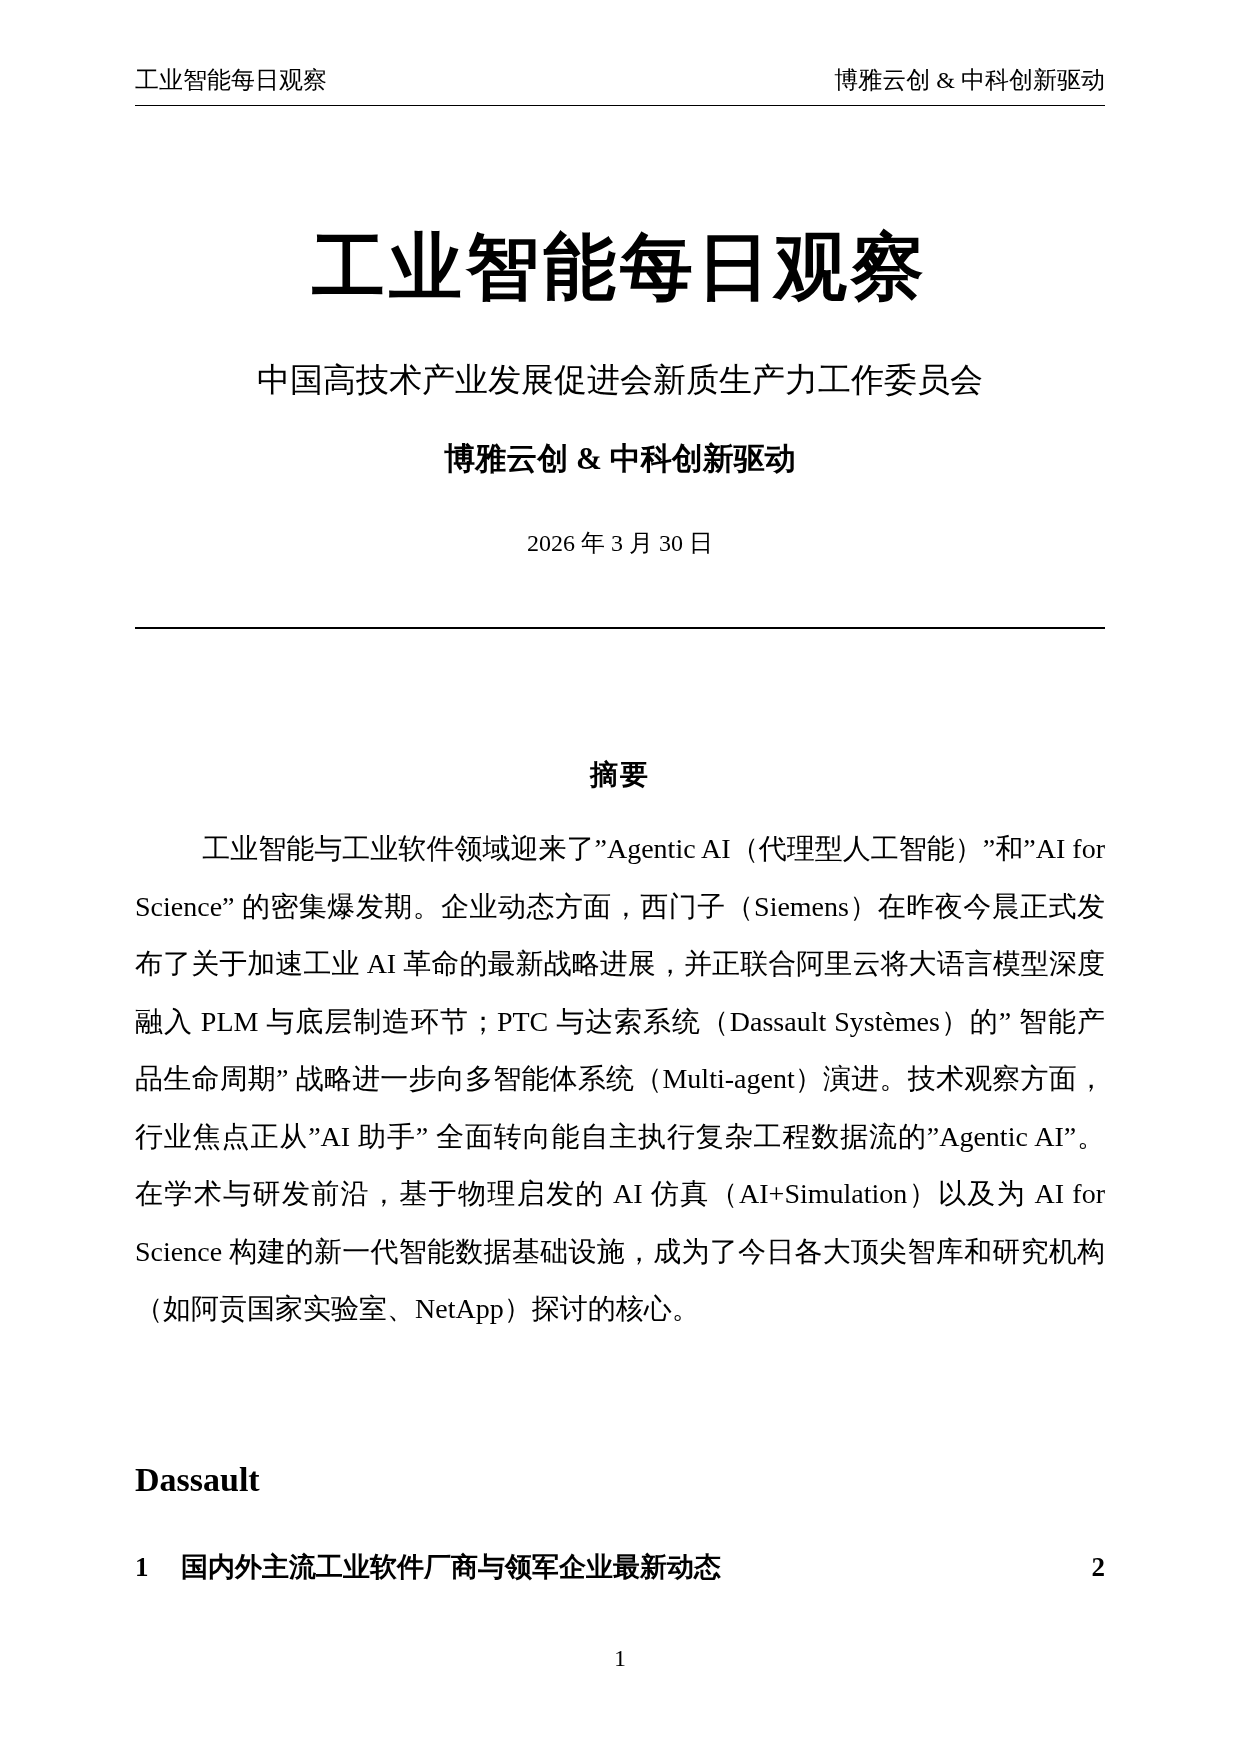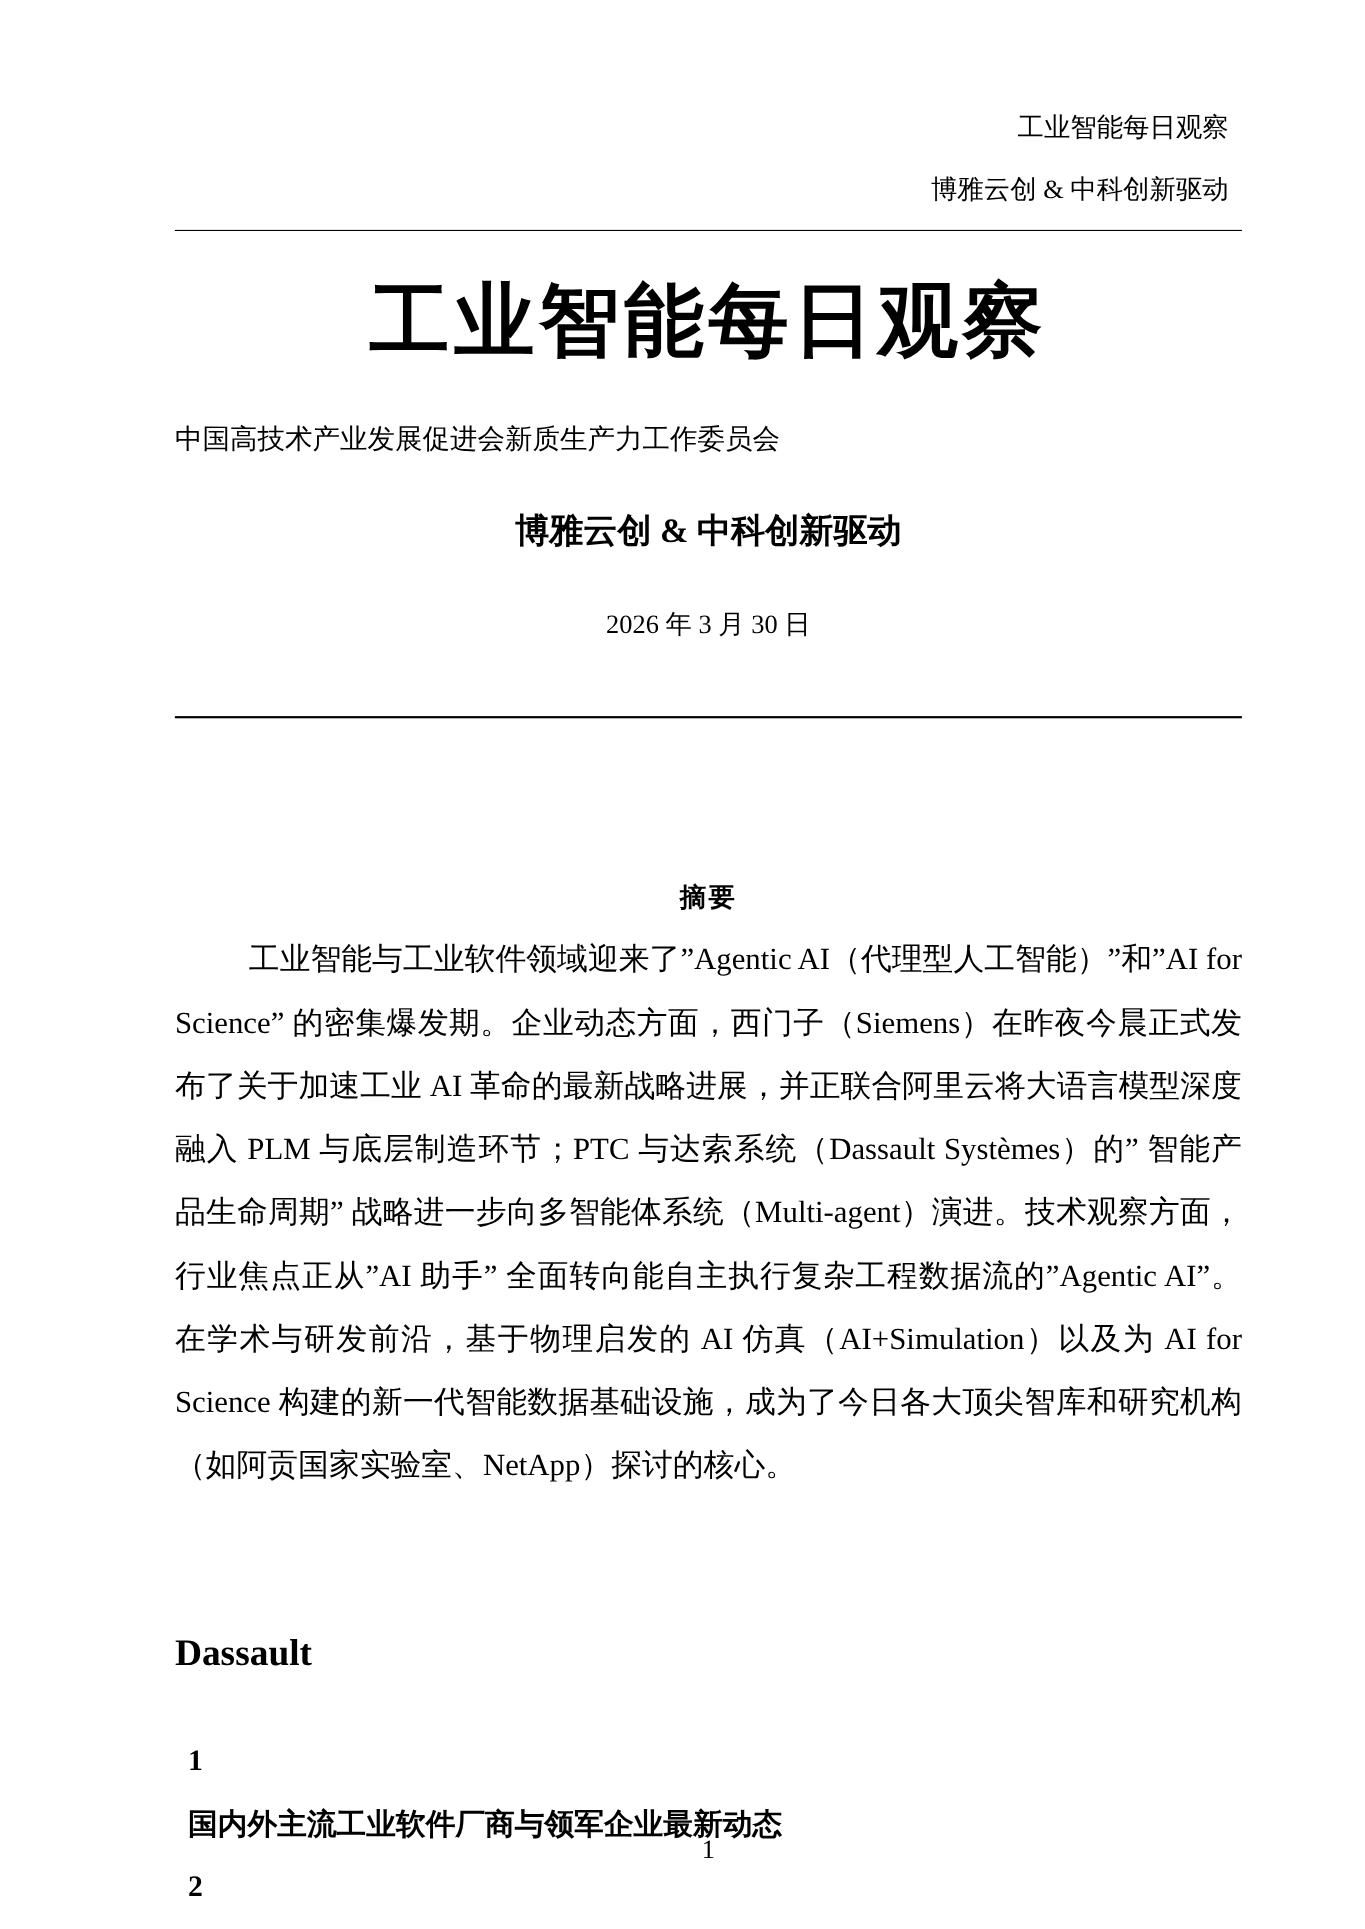--- a/index.html
+++ b/index.html
@@ -1,15 +1,15 @@
 <!DOCTYPE html>
 <html><head>
 <meta charset="utf-8">
 <style>
-  * { margin: 12px; padding: 0; box-sizing: border-box; flex-direction: column; }
+  * { margin: 0; padding: 0; box-sizing: border-box; }
   html, body { background: #ffffff; }
   body {
     width: 1241px;
     height: 1754px;
     position: relative;
     margin: 0 auto;
     font-family: "Liberation Serif", "DejaVu Serif", serif;
     color: #000000;
     overflow: hidden;
   }
@@ -31,21 +31,22 @@
     top: 228px;
     text-align: center;
     font-size: 73px;
     font-weight: 700;
     letter-spacing: 4px;
     line-height: 1.1;
     white-space: nowrap;
   }
   .org-line {
     top: 358px;
-    font-size: 25px;
+    text-align: center;
+    font-size: 33px;
     white-space: nowrap;
   }
   .authors-line {
     top: 438px;
     text-align: center;
     font-size: 31px;
     font-weight: 700;
     white-space: nowrap;
   }
   .date-line {
@@ -53,23 +54,23 @@
     text-align: center;
     font-size: 24px;
     white-space: nowrap;
   }
   .title-rule {
     top: 627px;
     height: 0;
     border-top: 2px solid #000;
   }
   .abstract-heading {
-    top: 776px;
+    top: 756px;
     text-align: center;
-    font-size: 24px;
+    font-size: 28px;
     font-weight: 700;
     letter-spacing: 2px;
   }
   .abstract-text {
     top: 820px;
     font-size: 28px;
     line-height: 57.5px;
     text-align: justify;
     text-indent: 2.4em;
   }

